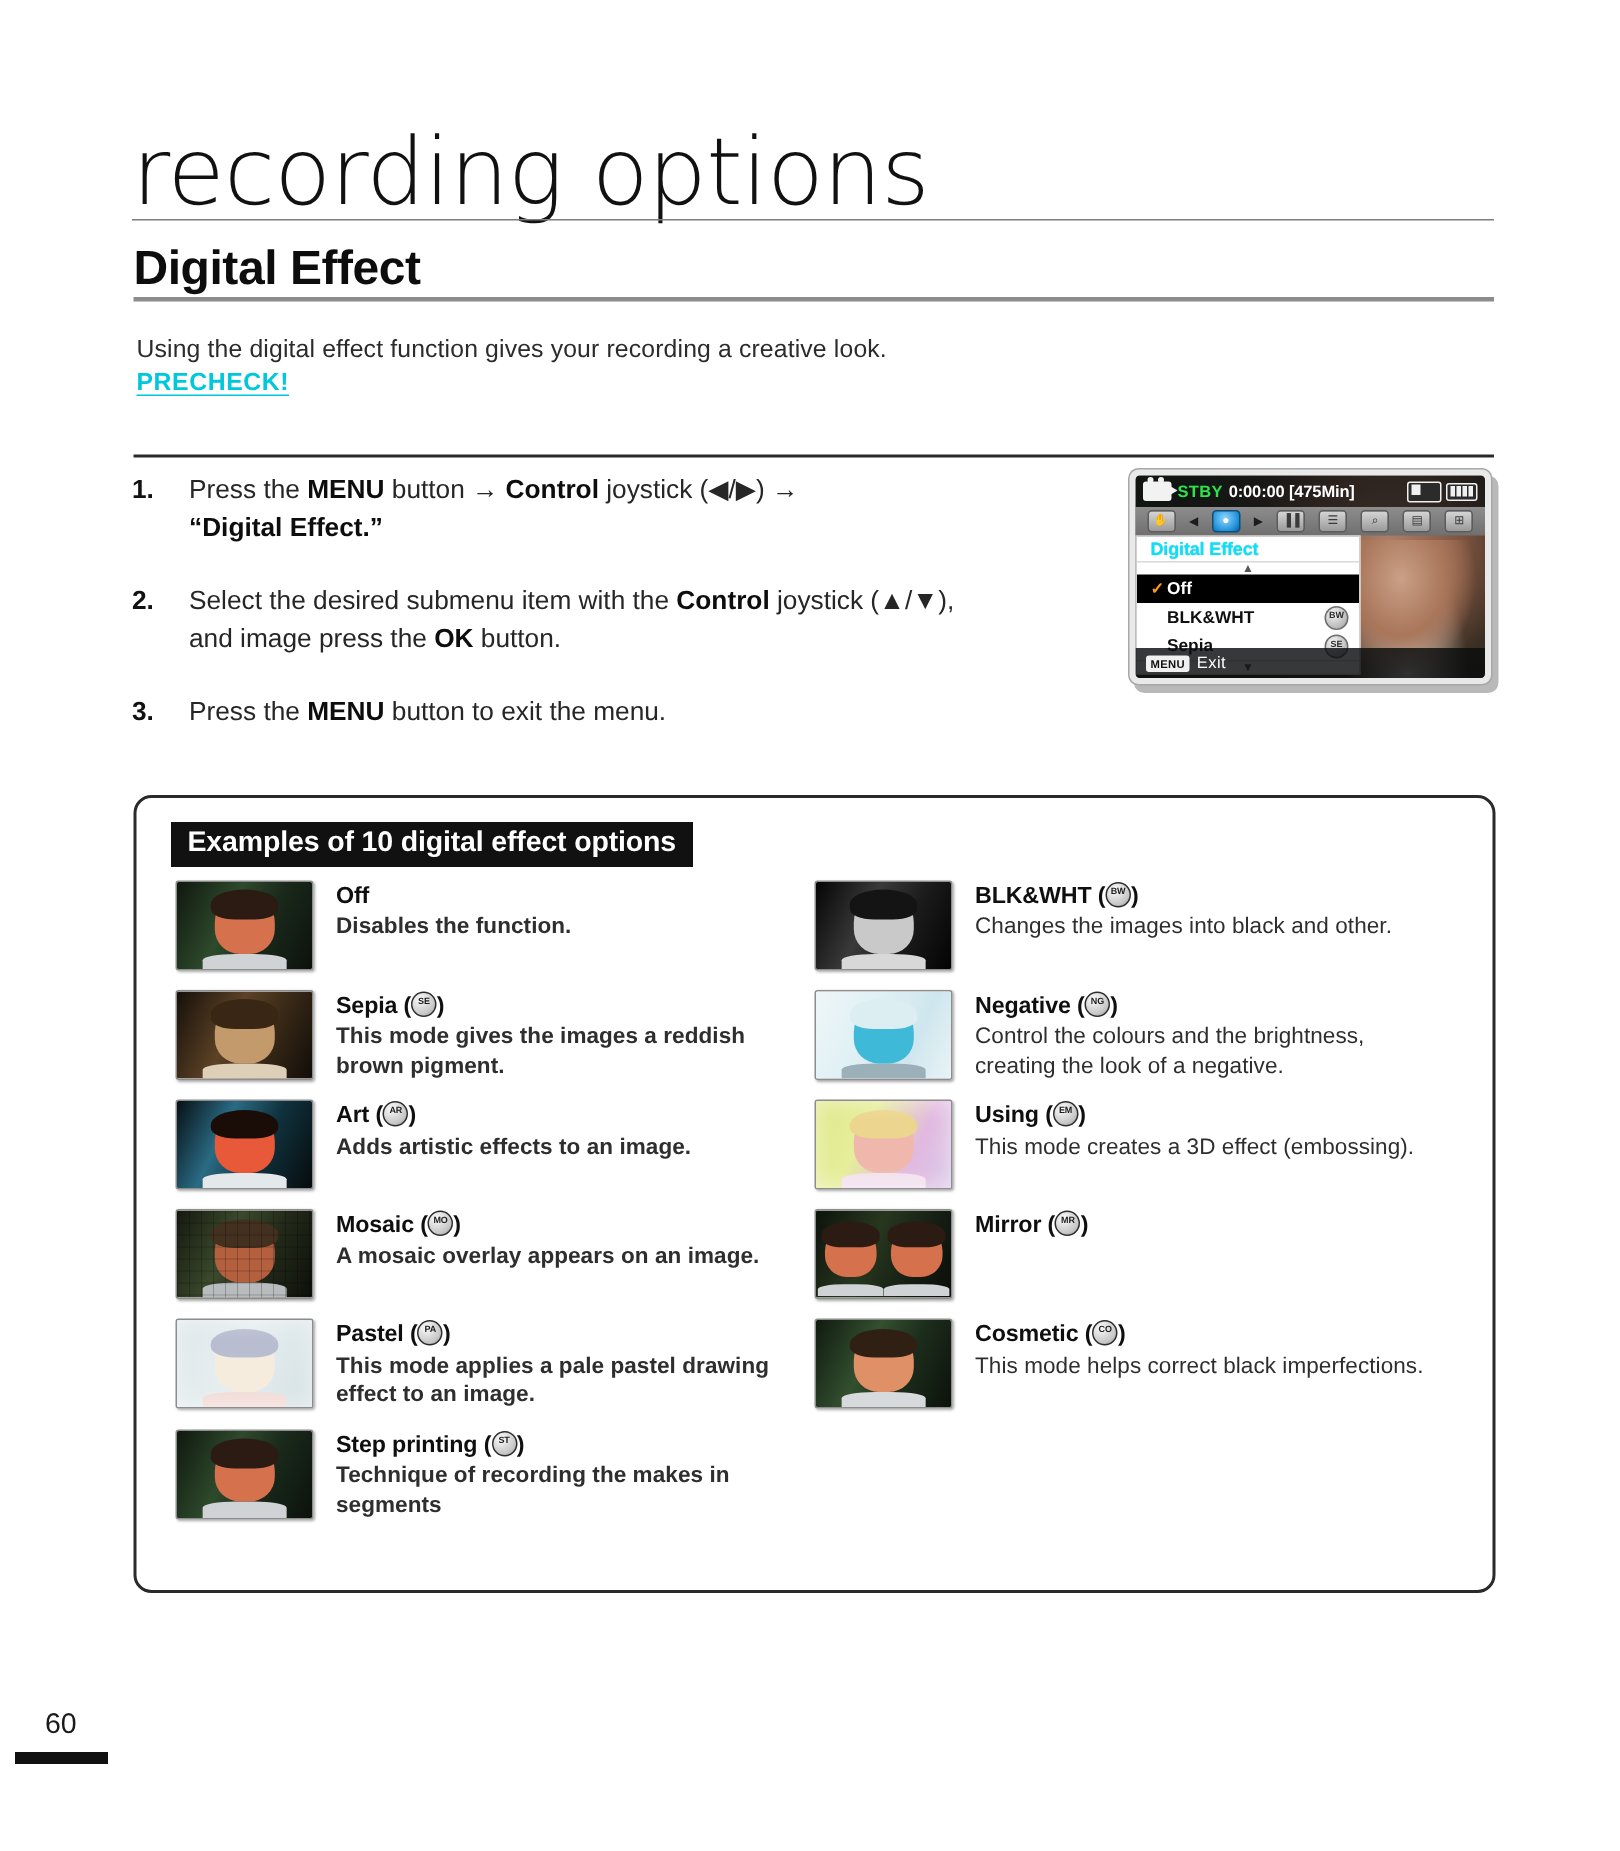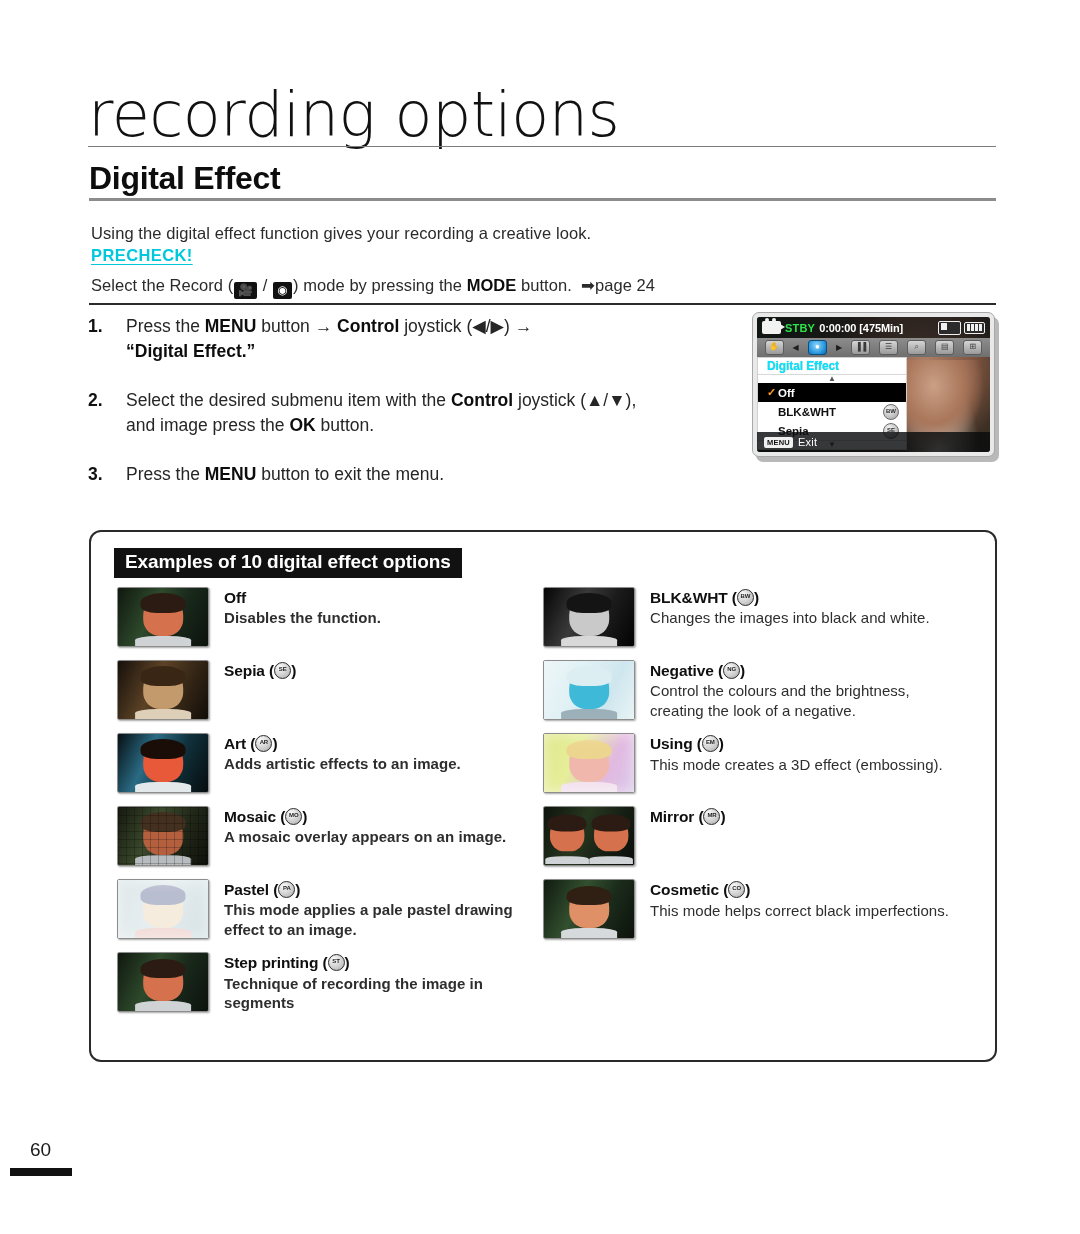--- a/index.html
+++ b/index.html
@@ -548,23 +548,20 @@
 
   <div class="chapter-title">recording options</div>
   <div class="chapter-rule"></div>
 
   <div class="section-title">Digital Effect</div>
   <div class="section-rule"></div>
 
   <div class="intro">Using the digital effect function gives your recording a creative look.</div>
 
   <div class="precheck-label">PRECHECK!</div>
-  <div class="precheck-line">
-    <span>Select the Record (</span><span class="ico-inline ico-movie">🎥</span><span> / </span><span class="ico-inline ico-photo">◉</span><span>) mode by pressing the </span><span class="b">MODE</span><span> button.</span>&nbsp;&nbsp;<span>➡page 24</span>
-  </div>
   <div class="precheck-rule"></div>
 
   <div class="steps" id="steps-container">
       <div class="step"><span class="step-num">1.</span><span>Press the </span><span class="b">MENU</span><span> button → </span><span class="b">Control</span><span> joystick (◀/▶) →</span><br><span class="b">“Digital Effect.”</span></div>
       <div class="step"><span class="step-num">2.</span><span>Select the desired submenu item with the </span><span class="b">Control</span><span> joystick (▲/▼),</span><br><span>and image press the </span><span class="b">OK</span><span> button.</span></div>
       <div class="step"><span class="step-num">3.</span><span>Press the </span><span class="b">MENU</span><span> button to exit the menu.</span></div>
     </div>
 
   <div class="lcd-wrap">
     <div class="lcd-shadow"></div>
@@ -651,20 +648,21 @@
             <div class="thumb">
               <div class="face">
                 <div class="bg" style="background: linear-gradient(115deg, rgb(22, 16, 10) 0%, rgb(92, 66, 38) 40%, rgb(58, 42, 24) 65%, rgb(18, 13, 8) 100%);"></div>
                 <div class="body" style="background: rgb(222, 208, 184); left: 50%; transform: translateX(-50%) scale(1);"></div>
                 <div class="head" style="background: rgb(195, 154, 107); left: 50%; transform: translateX(-50%) scale(1);"></div>
                 <div class="hair" style="background: rgb(58, 38, 21); left: 50%; transform: translateX(-50%) scale(1);"></div>
               </div>
             </div>
             <div class="effect-body">
               <div class="effect-name"><span>Sepia</span> (<span class="effect-badge">SE</span>)</div>
+              <div class="effect-desc">This mode gives the images a reddish brown pigment.</div>
             </div>
           </div>
           <div class="effect-row">
             <div class="thumb">
               <div class="face">
                 <div class="bg" style="background: linear-gradient(115deg, rgb(7, 16, 20) 0%, rgb(42, 107, 132) 34%, rgb(16, 50, 61) 62%, rgb(6, 12, 14) 100%);"></div>
                 <div class="body" style="background: rgb(227, 232, 234); left: 50%; transform: translateX(-50%) scale(1);"></div>
                 <div class="head" style="background: rgb(232, 89, 58); left: 50%; transform: translateX(-50%) scale(1);"></div>
                 <div class="hair" style="background: rgb(26, 13, 8); left: 50%; transform: translateX(-50%) scale(1);"></div>
               </div>
@@ -708,37 +706,37 @@
             <div class="thumb">
               <div class="face">
                 <div class="bg" style="background: linear-gradient(115deg, rgb(16, 24, 15) 0%, rgb(46, 74, 44) 38%, rgb(26, 42, 28) 62%, rgb(12, 18, 12) 100%);"></div>
                 <div class="body" style="background: rgb(207, 211, 214); left: 50%; transform: translateX(-50%) scale(1);"></div>
                 <div class="head" style="background: rgb(213, 113, 76); left: 50%; transform: translateX(-50%) scale(1);"></div>
                 <div class="hair" style="background: rgb(43, 27, 18); left: 50%; transform: translateX(-50%) scale(1);"></div>
               </div>
             </div>
             <div class="effect-body">
               <div class="effect-name"><span>Step printing</span> (<span class="effect-badge">ST</span>)</div>
-              <div class="effect-desc">Technique of recording the image in segments</div>
+              <div class="effect-desc">Technique of recording the makes in segments</div>
             </div>
           </div>
         </div>
       <div class="col right" id="col-right">
           <div class="effect-row">
             <div class="thumb">
               <div class="face">
                 <div class="bg" style="background: linear-gradient(115deg, rgb(5, 5, 5) 0%, rgb(58, 58, 58) 38%, rgb(28, 28, 28) 64%, rgb(3, 3, 3) 100%);"></div>
                 <div class="body" style="background: rgb(216, 216, 216); left: 50%; transform: translateX(-50%) scale(1);"></div>
                 <div class="head" style="background: rgb(201, 201, 201); left: 50%; transform: translateX(-50%) scale(1);"></div>
                 <div class="hair" style="background: rgb(20, 20, 20); left: 50%; transform: translateX(-50%) scale(1);"></div>
               </div>
             </div>
             <div class="effect-body">
               <div class="effect-name"><span>BLK&amp;WHT</span> (<span class="effect-badge">BW</span>)</div>
-              <div class="effect-desc">Changes the images into black and white.</div>
+              <div class="effect-desc">Changes the images into black and other.</div>
             </div>
           </div>
           <div class="effect-row">
             <div class="thumb">
               <div class="face">
                 <div class="bg" style="background: linear-gradient(115deg, rgb(238, 246, 248) 0%, rgb(223, 240, 244) 40%, rgb(207, 230, 238) 70%, rgb(233, 244, 246) 100%);"></div>
                 <div class="body" style="background: rgb(155, 176, 184); left: 50%; transform: translateX(-50%) scale(1);"></div>
                 <div class="head" style="background: rgb(63, 185, 216); left: 50%; transform: translateX(-50%) scale(1);"></div>
                 <div class="hair" style="background: rgb(221, 238, 242); left: 50%; transform: translateX(-50%) scale(1);"></div>
               </div>

